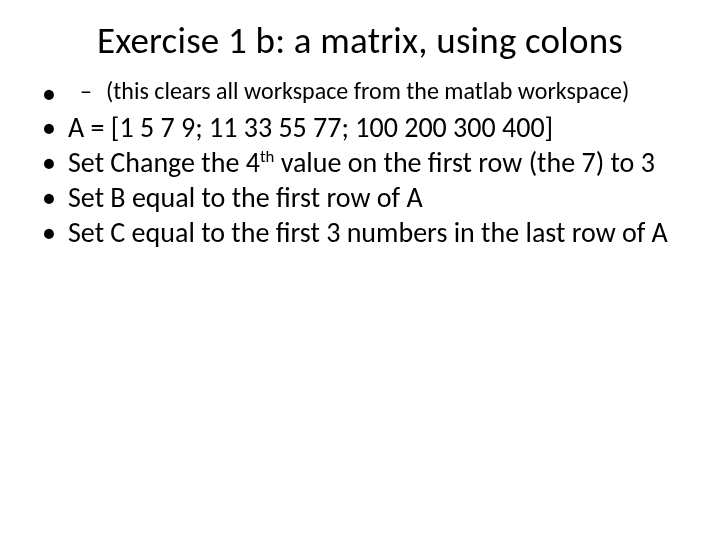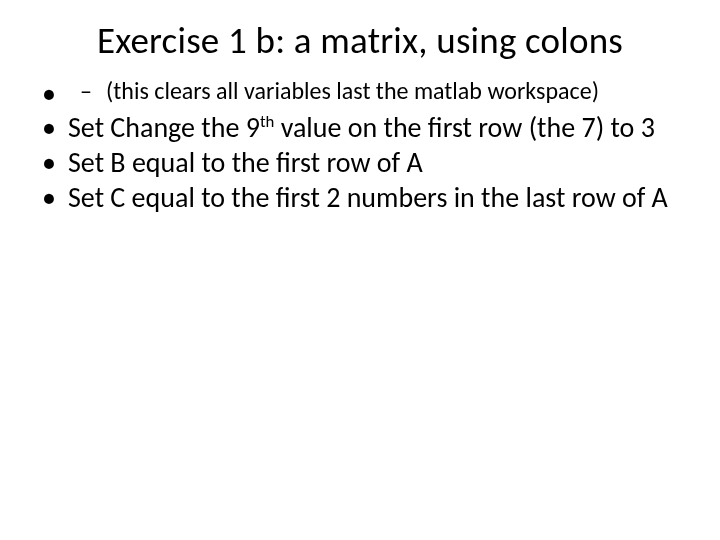--- a/index.html
+++ b/index.html
@@ -75,29 +75,30 @@
 <body>
 
 <div class="slide">
 
   <div class="title">Exercise 1 b: a matrix, using colons</div>
 
   <ul class="level1">
 
     <li>
       <ul class="level2">
-        <li>(this clears all variables last the matlab workspace)</li>
+        <li>(this clears all workspace from the matlab workspace)</li>
       </ul>
     </li>
 
+    <li>A = [1 5 7 9; 11 33 55 77; 100 200 300 400]</li>
 
     <li>
-      <span>Set Change the 9</span><span class="sup">th</span><span> value on the first row (the 7) to 3</span>
+      <span>Set Change the 4</span><span class="sup">th</span><span> value on the first row (the 7) to 3</span>
     </li>
 
     <li>Set B equal to the first row of A</li>
 
-    <li>Set C equal to the first 2 numbers in the last row of A</li>
+    <li>Set C equal to the first 3 numbers in the last row of A</li>
 
 
   </ul>
 
 </div>
 
 </body></html>

